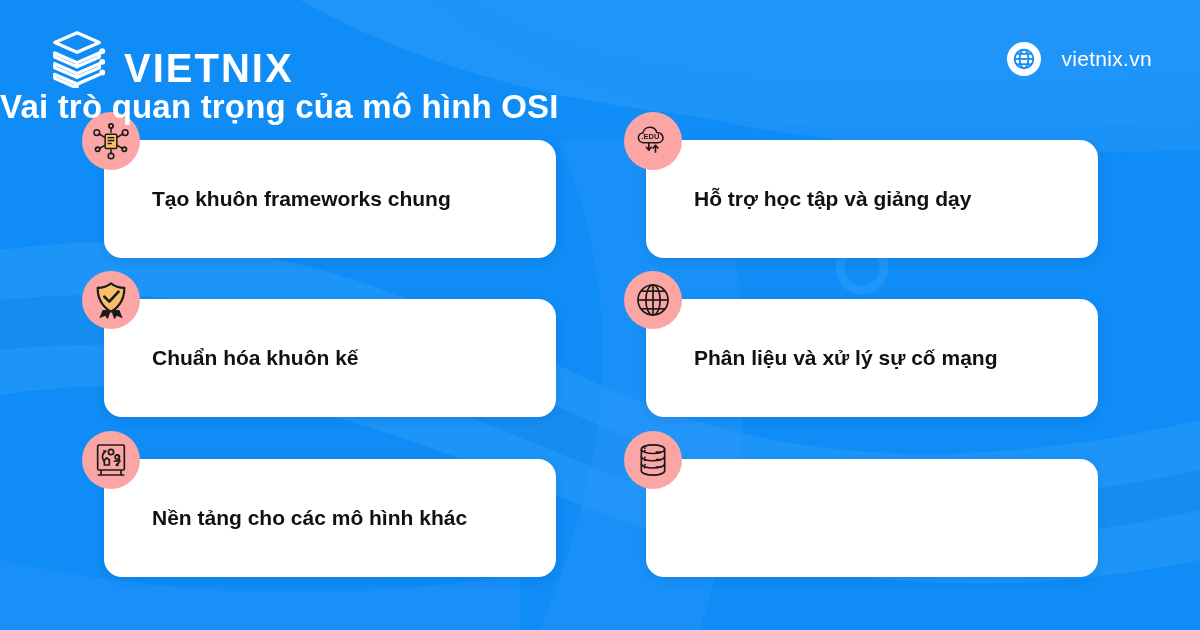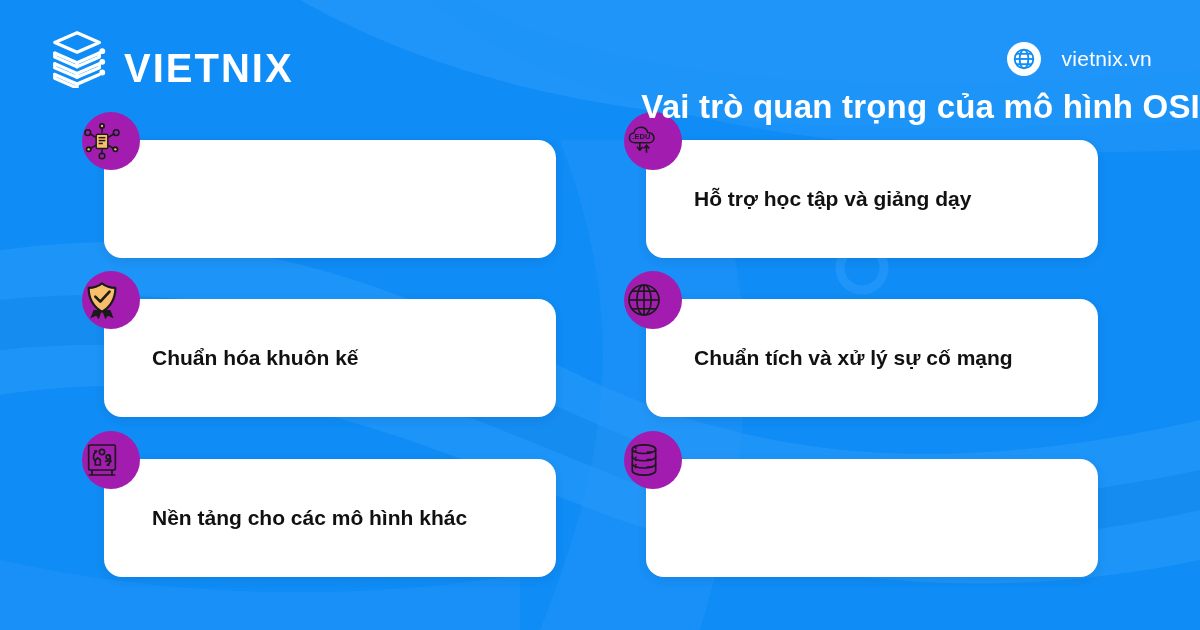--- a/index.html
+++ b/index.html
@@ -70,21 +70,21 @@
     color: #ffffff;
     font-size: 21px;
     letter-spacing: 0.3px;
   }
 
   .page-title {
     position: absolute;
     top: 88px;
     left: 0;
     width: 1200px;
-    text-align: right;
+    text-align: left;
     color: #ffffff;
     font-size: 33px;
     font-weight: bold;
     letter-spacing: 0.2px;
     z-index: 5;
   }
 
   
   .grid {
     position: absolute;
@@ -119,24 +119,24 @@
   }
   .card.right .card-text { }
 
   .card-icon {
     position: absolute;
     top: -28px;
     left: -22px;
     width: 58px;
     height: 58px;
     border-radius: 50%;
-    background: #a21caf;
+    background: #fca5a5;
     display: flex;
     align-items: center;
-    justify-content: flex-start;
+    justify-content: center;
     z-index: 3;
   }
   .card-icon svg { display: block; }
 </style>
 </head>
 <body>
 
 <div class="poster">
 
   <svg class="bg-waves" viewBox="0 0 1200 630" preserveAspectRatio="none" aria-hidden="true">
@@ -210,20 +210,21 @@
             <circle cx="7" cy="14" r="3.4"></circle>
             <circle cx="41" cy="14" r="3.4"></circle>
             <circle cx="8" cy="34" r="3.6" fill="#1a1a1a" stroke="none"></circle>
             <circle cx="8" cy="34" r="1.4" fill="#f8bf6a" stroke="none"></circle>
             <circle cx="40" cy="34" r="3.6" fill="#1a1a1a" stroke="none"></circle>
             <circle cx="40" cy="34" r="1.4" fill="#f8bf6a" stroke="none"></circle>
             <circle cx="24" cy="42" r="3.4"></circle>
           </g>
         </svg>
       </span>
+      <span class="card-text">Tạo khuôn frameworks chung</span>
     </div>
 
     <div class="card right">
       <span class="card-icon">
         <svg width="40" height="40" viewBox="0 0 48 48" aria-hidden="true">
           <g fill="none" stroke="#1a1a1a" stroke-width="1.9" stroke-linejoin="round">
             <path d="M13,26 C9,26 6.5,23.2 6.5,20 C6.5,16.8 9,14.4 12,14.4 C12.6,10.4 16,7.5 20.2,7.5
                      C24.2,7.5 27.6,10.2 28.5,13.8 C32.4,13.5 36,16.4 36,20 C36,23.4 33.4,26 30,26 Z"></path>
             <path d="M19,26 L19,34 M15.6,31 L19,35 L22.4,31"></path>
             <path d="M27,38 L27,30 M23.6,33 L27,29 L30.4,33"></path>
@@ -252,21 +253,21 @@
           <g fill="none" stroke="#1a1a1a" stroke-width="2">
             <circle cx="24" cy="24" r="18"></circle>
             <ellipse cx="24" cy="24" rx="8.6" ry="18"></ellipse>
             <line x1="6" y1="24" x2="42" y2="24"></line>
             <line x1="9.5" y1="13.4" x2="38.5" y2="13.4"></line>
             <line x1="9.5" y1="34.6" x2="38.5" y2="34.6"></line>
             <line x1="24" y1="6" x2="24" y2="42"></line>
           </g>
         </svg>
       </span>
-      <span class="card-text">Chuẩn tích và xử lý sự cố mạng</span>
+      <span class="card-text">Phân liệu và xử lý sự cố mạng</span>
     </div>
 
     <div class="card left">
       <span class="card-icon">
         <svg width="40" height="40" viewBox="0 0 48 48" aria-hidden="true">
           <g fill="none" stroke="#1a1a1a" stroke-width="2" stroke-linejoin="round">
             <rect x="8" y="6" width="32" height="30" rx="1.5"></rect>
             <path d="M12,36 L12,42 M36,36 L36,42 M8,42 L40,42"></path>
             <path d="M16,26 C12.5,22.5 13,16 17.5,13.5" stroke-linecap="round"></path>
             <path d="M32,18 C35.5,21.5 35,27.5 30.5,30" stroke-linecap="round"></path>

